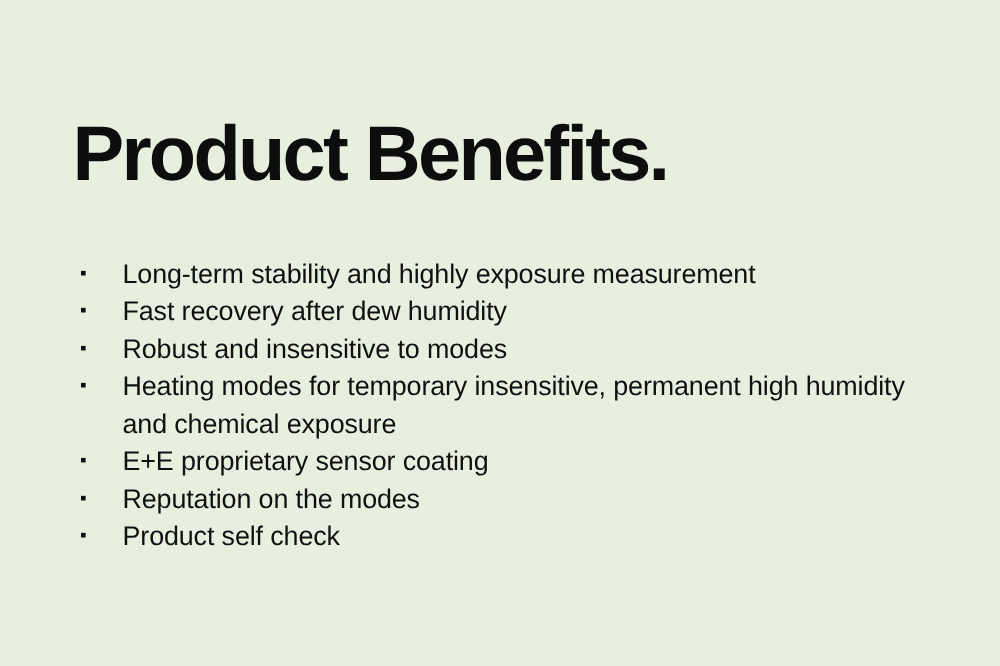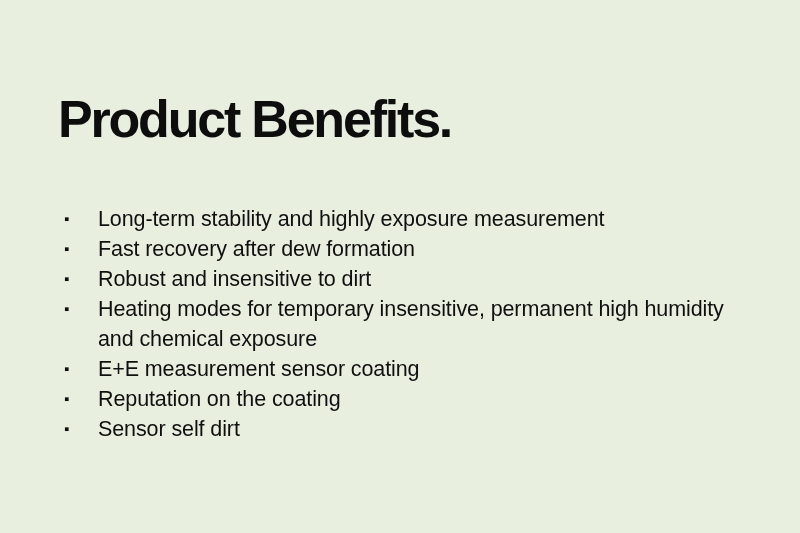--- a/index.html
+++ b/index.html
@@ -17,21 +17,21 @@
     position: relative;
     width: 800px;
     height: 533px;
     background: #e9efdf;
     box-sizing: border-box;
   }
   .slide-title {
     position: absolute;
     left: 58px;
     top: 93px;
-    font-size: 52px;
+    font-size: 62px;
     line-height: 1.0;
     font-weight: bold;
     letter-spacing: -2.2px;
     color: #0d0d0d;
     margin: 0;
     white-space: nowrap;
   }
   .bullet-list {
     position: absolute;
     left: 60px;
@@ -70,37 +70,37 @@
 
   <h1 class="slide-title">Product Benefits.</h1>
 
   <ul class="bullet-list">
     <li class="bullet-item">
       <span class="bullet-marker">▪</span>
       <span class="bullet-text">Long-term stability and highly exposure measurement</span>
     </li>
     <li class="bullet-item">
       <span class="bullet-marker">▪</span>
-      <span class="bullet-text">Fast recovery after dew formation</span>
+      <span class="bullet-text">Fast recovery after dew humidity</span>
     </li>
     <li class="bullet-item">
       <span class="bullet-marker">▪</span>
-      <span class="bullet-text">Robust and insensitive to dirt</span>
+      <span class="bullet-text">Robust and insensitive to modes</span>
     </li>
     <li class="bullet-item">
       <span class="bullet-marker">▪</span>
       <span class="bullet-text">Heating modes for temporary insensitive, permanent high humidity and chemical exposure</span>
     </li>
     <li class="bullet-item">
       <span class="bullet-marker">▪</span>
-      <span class="bullet-text">E+E measurement sensor coating</span>
+      <span class="bullet-text">E+E proprietary sensor coating</span>
     </li>
     <li class="bullet-item">
       <span class="bullet-marker">▪</span>
-      <span class="bullet-text">Reputation on the coating</span>
+      <span class="bullet-text">Reputation on the modes</span>
     </li>
     <li class="bullet-item">
       <span class="bullet-marker">▪</span>
-      <span class="bullet-text">Sensor self dirt</span>
+      <span class="bullet-text">Product self check</span>
     </li>
   </ul>
 
 </div>
 
 </body></html>

